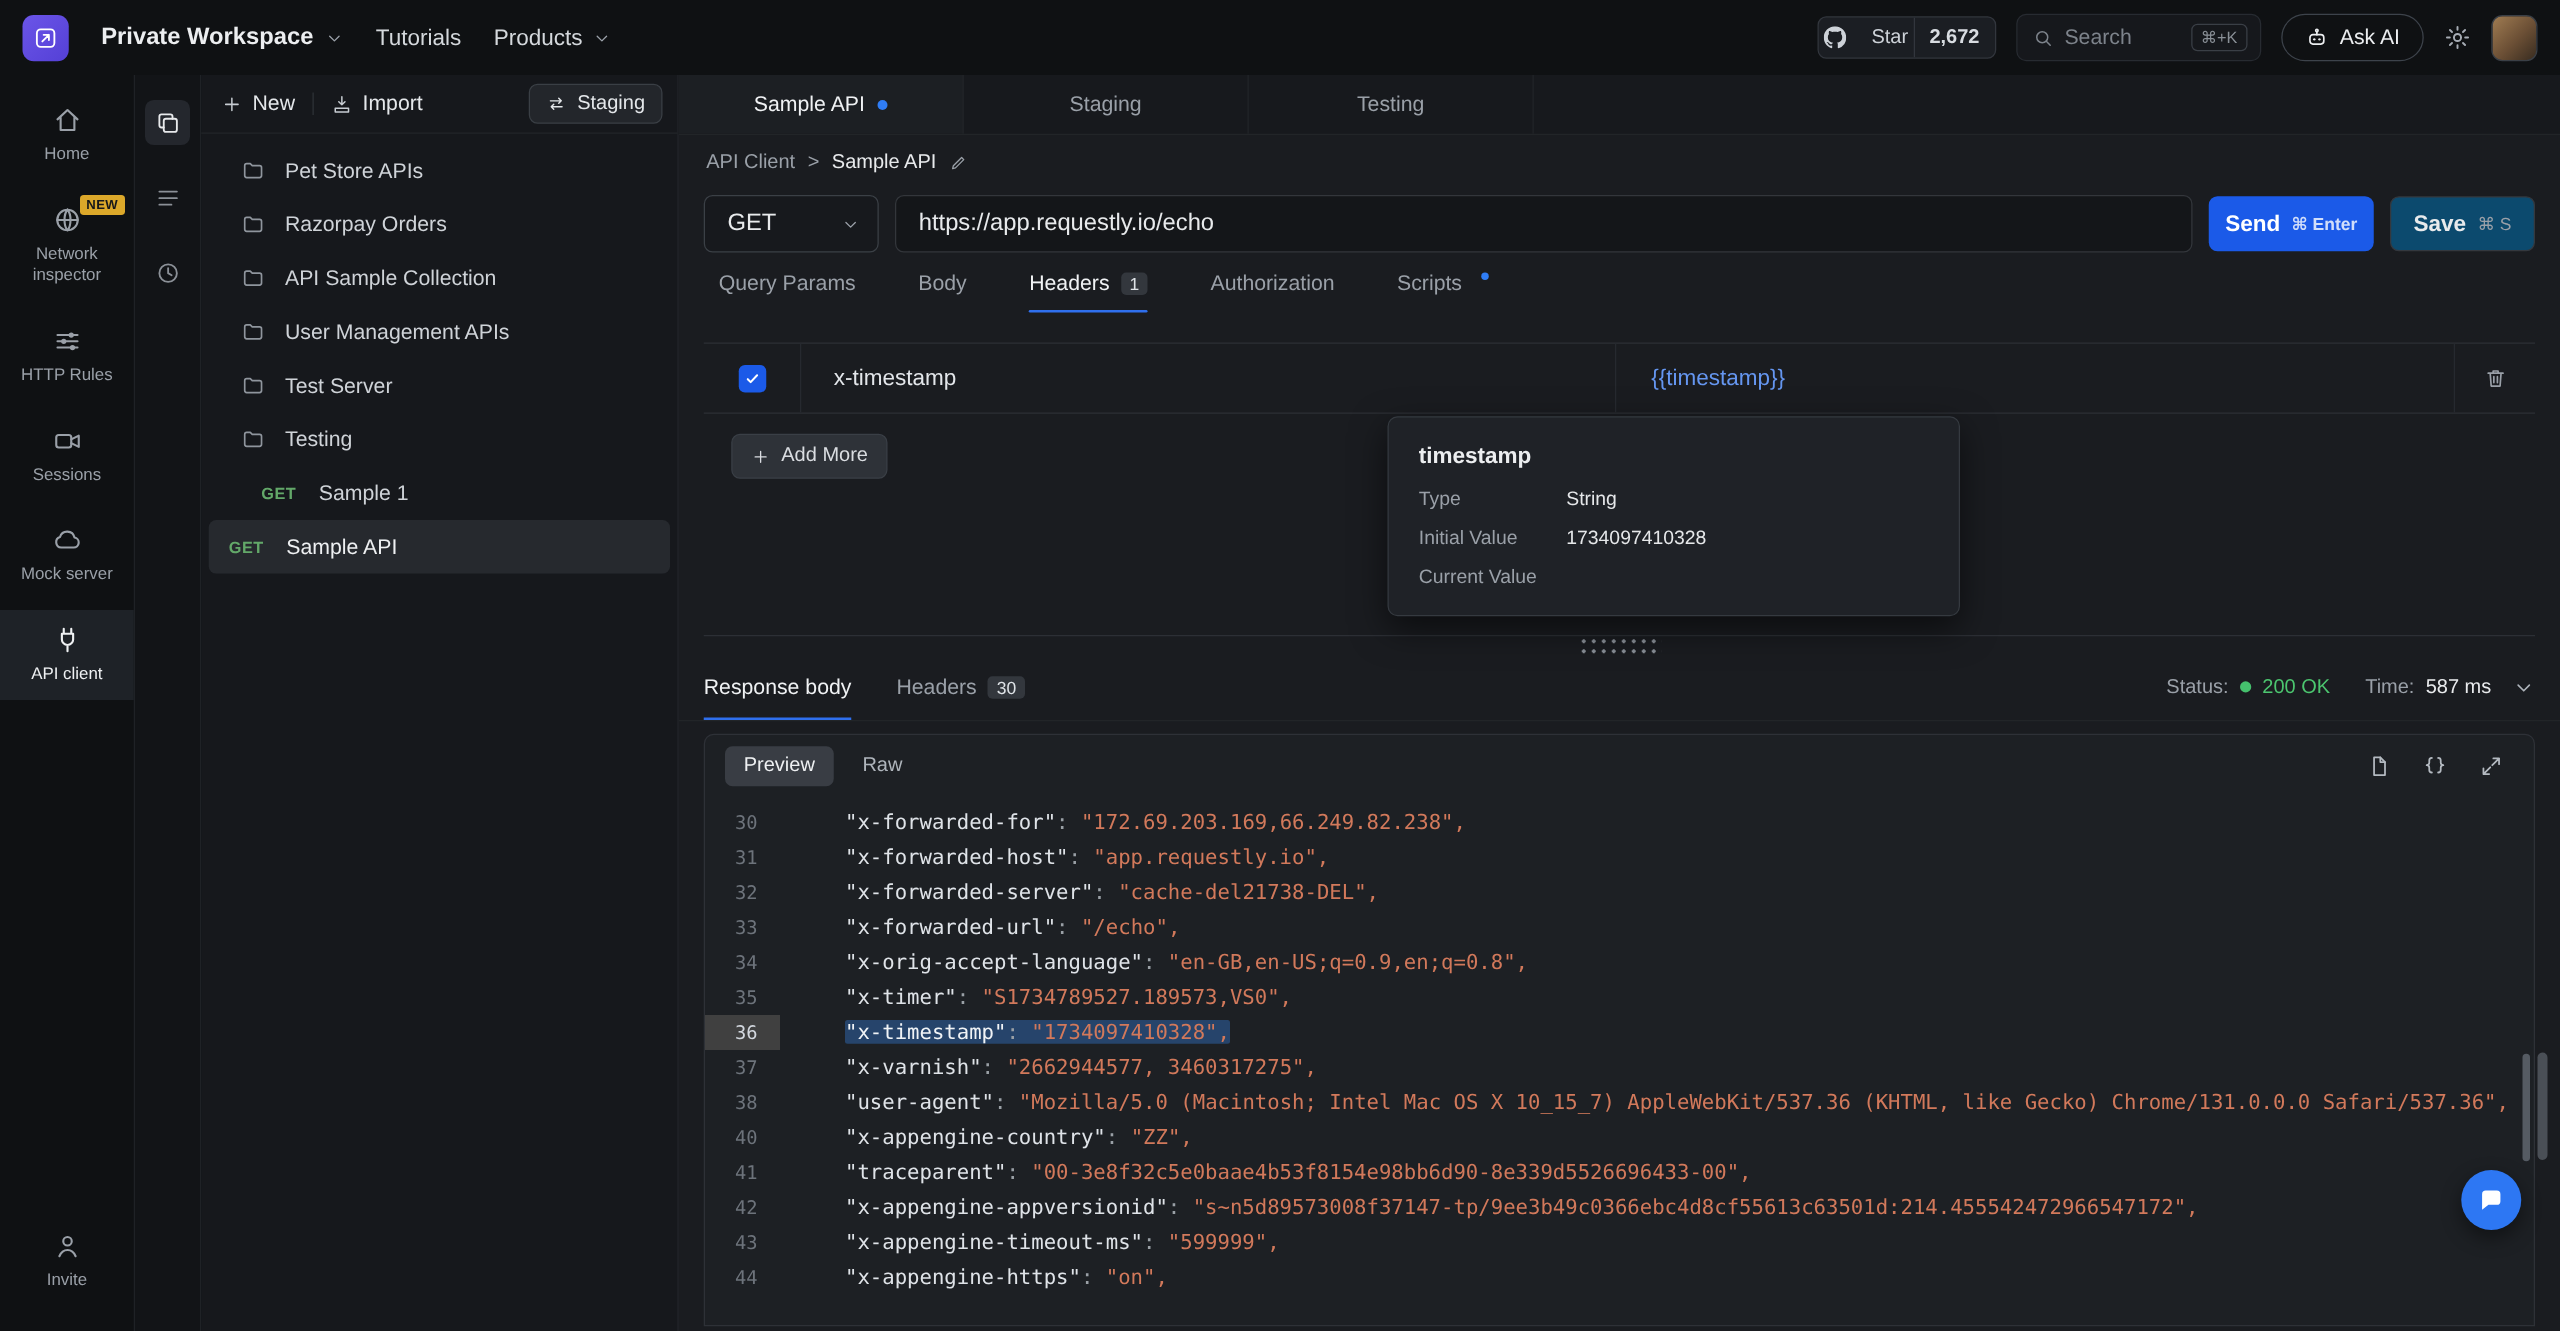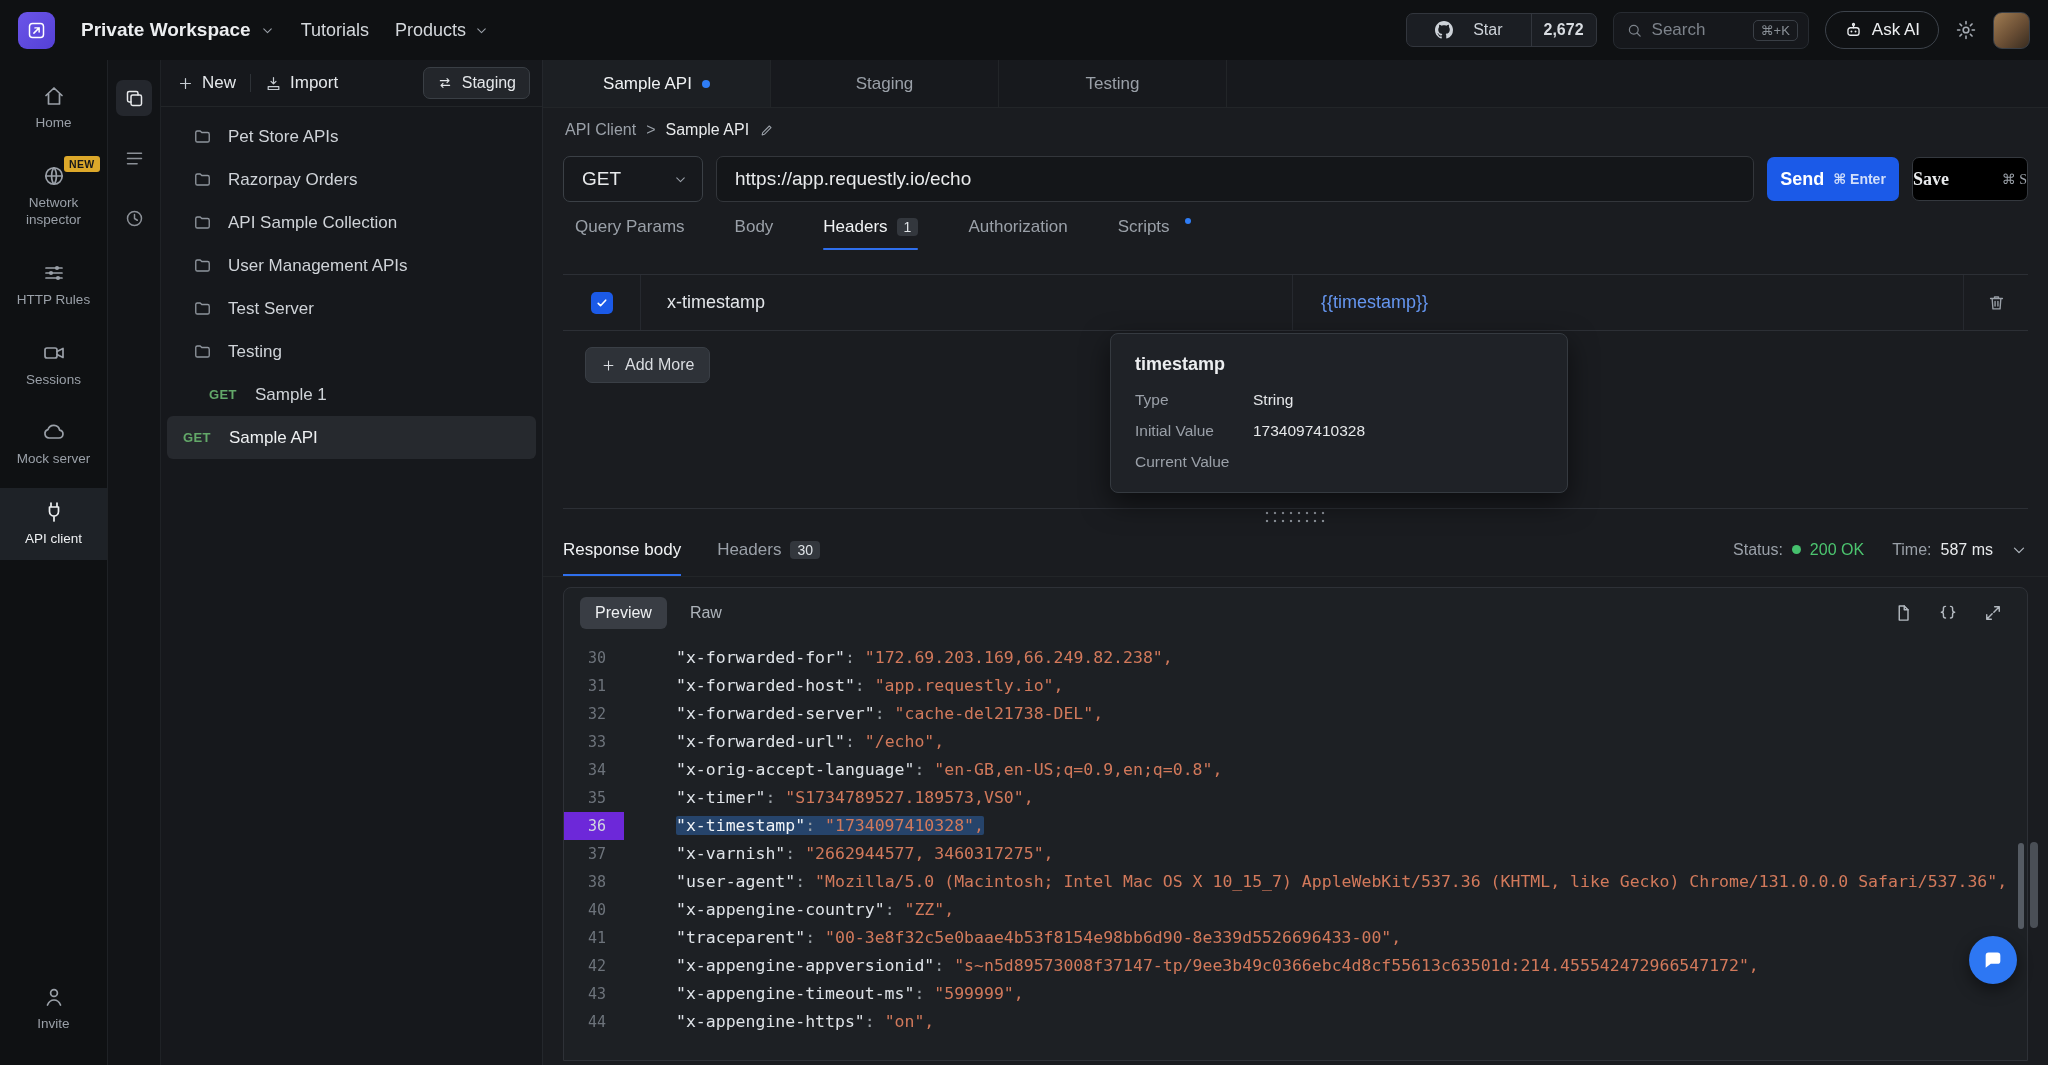--- a/index.html
+++ b/index.html
@@ -13,21 +13,21 @@
   .tb-left{display:flex;align-items:center;gap:26px}
   .logo{width:37px;height:37px;border-radius:9px;background:linear-gradient(135deg,#6b55e8,#5440d6);
     display:flex;align-items:center;justify-content:center;color:#fff}
   .logo .icon{width:21px;height:21px}
   .workspace{display:flex;align-items:center;gap:9px;font-size:19px;font-weight:600;color:#eceef0;cursor:pointer}
   .workspace .icon,.tb-link .icon{width:15px;height:15px;color:#9aa0a8}
   .tb-link{display:flex;align-items:center;gap:8px;font-size:18px;color:#d4d8dc;cursor:pointer}
   .tb-right{margin-left:auto;display:flex;align-items:center;gap:16px}
   .gh{display:flex;align-items:stretch;border:1px solid #32363d;border-radius:7px;overflow:hidden;
     background:#1b1e23;font-size:16px;color:#cdd2d8;cursor:pointer}
-  .gh-seg{display:flex;align-items:flex-start;gap:20px;padding:7px 28px}
+  .gh-seg{display:flex;align-items:flex-start;gap:20px;padding:7px 4px}
   .gh-seg .icon{width:18px;height:18px}
   .gh-count{display:flex;align-items:center;padding:7px 12px;border-left:1px solid #32363d;font-weight:600;color:#d8dce1}
   .search{display:flex;align-items:center;gap:9px;background:#16181c;border:1px solid #272b31;
     border-radius:8px;padding:7px 10px 7px 12px;min-width:196px}
   .search .icon{width:17px;height:17px;color:#7d838b}
   .search input{background:none;border:none;outline:none;width:92px;font:inherit;font-size:17px;color:#5eead4}
   .search input::placeholder{color:#7d838b}
   .kbd{border:1px solid #3a3f46;border-radius:5px;padding:2px 7px;font-size:13px;color:#8a9097}
   .askai{display:flex;align-items:center;gap:9px;border:1px solid #3d434b;border-radius:20px;
     padding:8px 18px;font-size:17px;color:#eceef0;cursor:pointer}
@@ -88,22 +88,22 @@
 
   .request-bar{margin:4px 20px 0;height:46px;display:flex;align-items:center;gap:13px}
   .method-select{width:140px;height:46px;border:1px solid #3b4046;border-radius:7px;display:flex;align-items:center;
     justify-content:space-between;padding:0 14px 0 18px;font-size:19px;color:#e8eaec;cursor:pointer;background:#17191d}
   .method-select .icon{width:15px;height:15px;color:#9aa0a8}
   .url-box{flex:1;height:46px;border:1px solid #33363b;border-radius:7px;background:#141619;display:flex;align-items:center;padding:0 18px}
   .url-box input{width:100%;background:none;border:none;outline:none;font:inherit;font-size:19px;color:#e8eaec}
   .btn-send{width:132px;height:44px;background:#1b5ae8;border:none;border-radius:7px;color:#fff;font-size:18px;
     font-weight:600;display:flex;align-items:center;justify-content:center;gap:9px;cursor:pointer;font-family:inherit}
   .btn-send .short{font-size:14px;font-weight:700;opacity:.8}
-  .btn-save{width:116px;height:44px;background:#000000;border:1px solid #34383e;border-radius:7px;color:#e8eaec;
-    font-size:18px;font-weight:600;display:flex;align-items:center;justify-content:space-between;gap:9px;cursor:pointer;font-family:Liberation Serif, serif}
+  .btn-save{width:116px;height:44px;background:#0c4a6e;border:1px solid #34383e;border-radius:7px;color:#e8eaec;
+    font-size:18px;font-weight:600;display:flex;align-items:center;justify-content:center;gap:9px;cursor:pointer;font-family:Liberation Sans, sans-serif}
   .btn-save .short{font-size:14px;font-weight:400;color:#9aa0a8}
 
   .req-tabs{margin:2px 0 0 32px;height:46px;display:flex;align-items:center;gap:50px}
   .rqtab{height:100%;display:flex;align-items:center;gap:9px;font-size:17px;color:#9aa0a8;cursor:pointer;position:relative}
   .rqtab.active{color:#f0f2f4}
   .rqtab.active::after{content:"";position:absolute;left:0;right:0;bottom:0;height:2px;background:#2f6fed;border-radius:2px}
   .tab-badge{background:#33373d;color:#dfe3e7;border-radius:4px;font-size:14px;padding:1px 7px}
 
   .htable{margin:24px 20px 0;height:235px;border-top:1px solid #2c2f35;border-bottom:1px solid #2c2f35}
   .hrow{display:flex;height:56px;border-bottom:1px solid #2c2f35}
@@ -137,21 +137,21 @@
     position:relative;overflow:hidden}
   .resp-toolbar{height:50px;display:flex;align-items:center;padding:0 16px;gap:8px}
   .view-btn{padding:7px 15px;border-radius:6px;font-size:16px;color:#aeb4bb;cursor:pointer}
   .view-btn.active{background:#393d44;color:#eef0f2}
   .toolbar-icons{margin-left:auto;display:flex;align-items:center;gap:25px;color:#b3b9c0;padding-right:8px}
   .toolbar-icons .icon{width:20px;height:20px;cursor:pointer}
   .code{height:calc(100% - 50px);padding-top:6px;font-family:"DejaVu Sans Mono","Liberation Mono",monospace;
     font-size:16.5px;overflow:hidden}
   .code-line{display:flex;height:28px;line-height:28px;white-space:pre}
   .gutter{width:60px;flex:none;text-align:right;padding-right:18px;color:#6d737b;font-size:15px}
-  .gutter.hl{background:#6d28d9;color:#d2d7de}
+  .gutter.hl{background:#404040;color:#d2d7de}
   .code-content{padding-left:52px}
   .j-key{color:#dfe3e8}
   .j-punct{color:#9aa0a6}
   .j-str{color:#d2795b}
   .hl-text{background:rgba(43,91,151,.62);border-radius:2px}
   .hl-text .j-key{color:#f0f3f6}
   .vscroll{position:absolute;right:3px;top:255px;width:6px;height:86px;border-radius:3px;background:#555b63;cursor:pointer}
 
   
   .popover{position:absolute;left:1110px;top:333px;width:458px;height:160px;background:#1f2227;

